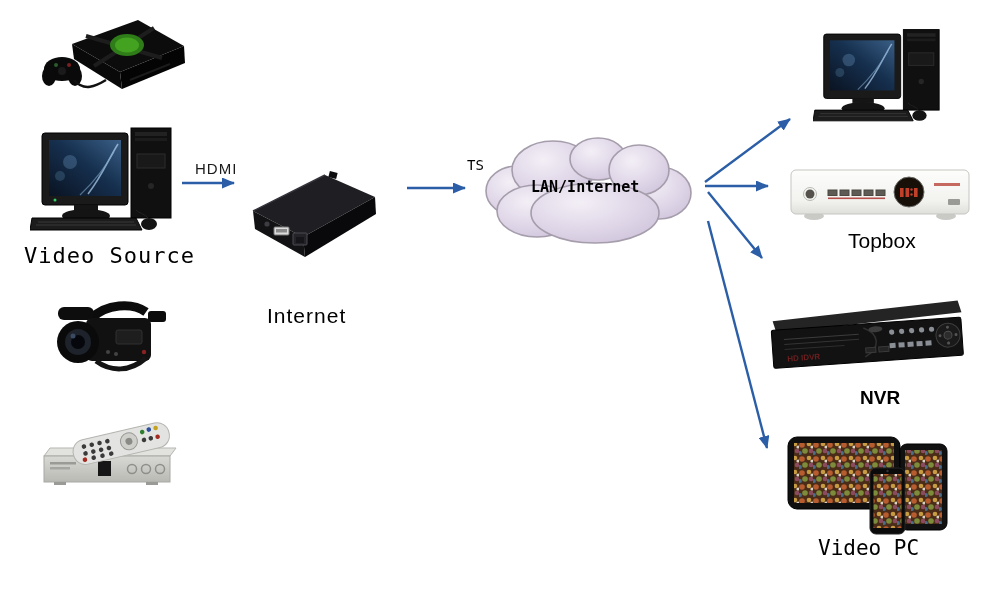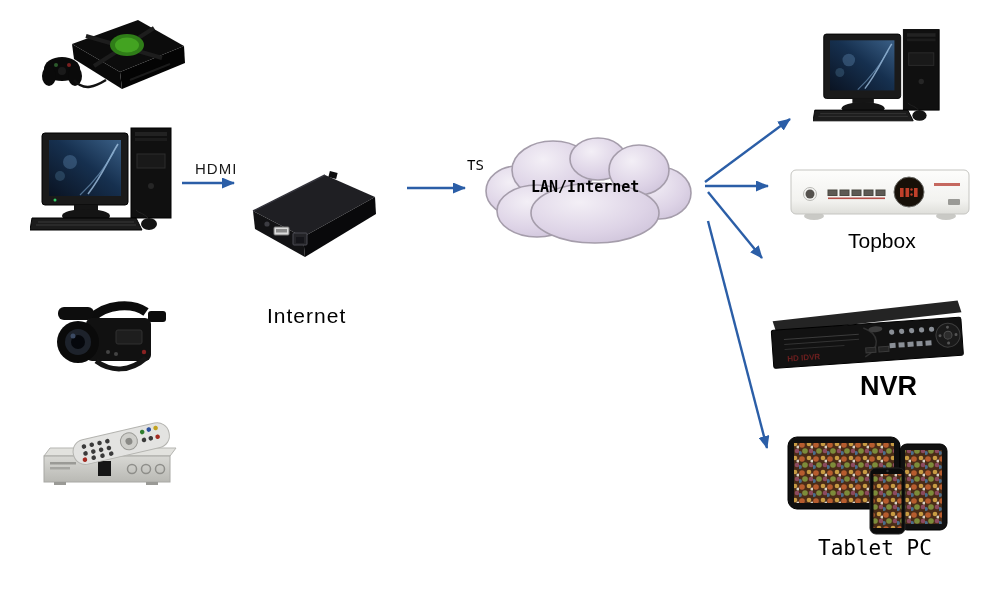--- a/index.html
+++ b/index.html
@@ -13,21 +13,21 @@
   .lbl-mono{font-family:"DejaVu Sans Mono","Liberation Mono",monospace;}
   .lbl-serif{font-family:Liberation Sans, sans-serif;}
   .lbl-sans{font-family:"Liberation Sans","DejaVu Sans",sans-serif;text-align:center;}
   .lbl-vs{left:24px;top:244px;font-size:22px;letter-spacing:1px;}
   .lbl-enc{left:267px;top:304px;font-size:21px;letter-spacing:1px;}
   .lbl-hdmi{left:195px;top:161px;font-size:15px;letter-spacing:1px;color:#1a1a1a;}
   .lbl-ts{left:419px;top:158px;font-size:14px;font-weight:normal;margin-left:48px;}
   .lbl-lan{left:531px;top:179px;font-size:15px;font-weight:bold;}
   .lbl-term{left:836px;top:127px;font-size:21px;letter-spacing:1px;}
   .lbl-top{left:848px;top:229px;font-size:21px;}
-  .lbl-nvr{left:860px;top:372px;font-size:27px;font-weight:600;}
+  .lbl-nvr{left:860px;top:388px;font-size:19px;font-weight:600;}
   .lbl-tab{left:818px;top:537px;font-size:21px;}
   .lbl-sp{left:815px;top:570px;font-size:21px;}
   .arrows{position:absolute;left:0;top:0;width:1000px;height:615px;pointer-events:none;}
 </style>
 </head>
 <body>
 
 <div class="canvas">
 
   <div class="dev" style="left:38px;top:6px;width:148px;height:92px">
@@ -311,21 +311,22 @@
     <g stroke="#2b5ea7" stroke-width="2.4" fill="none">
       <line x1="182" y1="183" x2="234" y2="183" marker-end="url(#ah)"></line>
       <line x1="407" y1="188" x2="465" y2="188" marker-end="url(#ah)"></line>
       <line x1="705" y1="182" x2="790" y2="119" marker-end="url(#ah)"></line>
       <line x1="705" y1="186" x2="768" y2="186" marker-end="url(#ah)"></line>
       <line x1="708" y1="192" x2="762" y2="258" marker-end="url(#ah)"></line>
       <line x1="708" y1="221" x2="767" y2="448" marker-end="url(#ah)"></line>
     </g>
   </svg>
 
+  <div class="lbl lbl-mono lbl-vs">Video Source</div>
   <div class="lbl lbl-serif lbl-hdmi">HDMI</div>
   <div class="lbl lbl-sans lbl-enc">Internet</div>
   <div class="lbl lbl-mono lbl-ts">TS</div>
   <div class="lbl lbl-mono lbl-lan">LAN/Internet</div>
   <div class="lbl lbl-sans lbl-top">Topbox</div>
   <div class="lbl lbl-sans lbl-nvr">NVR</div>
-  <div class="lbl lbl-mono lbl-tab">Tablet PC</div>
+  <div class="lbl lbl-mono lbl-tab">Video PC</div>
 
 </div>
 
 </body></html>

